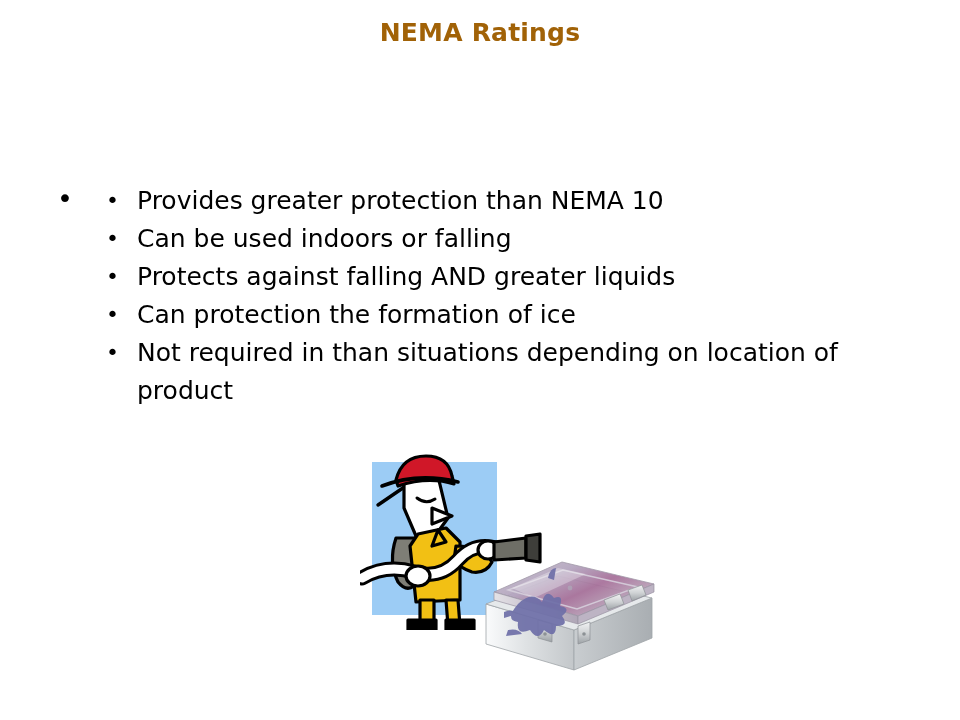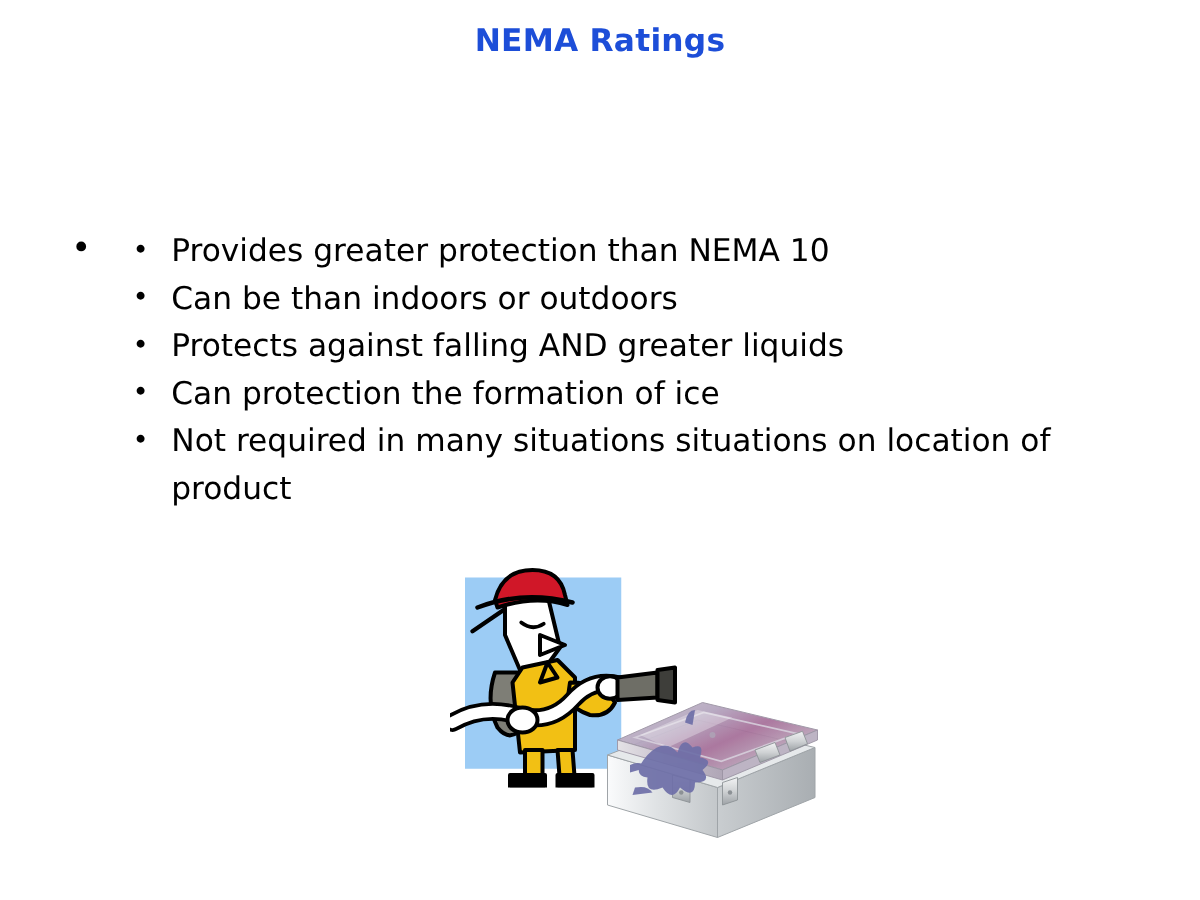--- a/index.html
+++ b/index.html
@@ -28,21 +28,21 @@
   
   .slide-title {
     position: absolute;
     left: 0;
     top: 17px;
     width: 960px;
     text-align: center;
     font-size: 25px;
     font-weight: bold;
     letter-spacing: 0.2px;
-    color: #1d4ed8;
+    color: #a16207;
     line-height: 32px;
     white-space: nowrap;
   }
 
   
   .body-block {
     position: absolute;
     left: 52px;
     top: 180px;
     width: 880px;
@@ -132,36 +132,36 @@
 
     <div class="sub-list">
 
       <div class="bullet-l2">
         <span class="marker">•</span>
         <span class="txt">Provides greater protection than NEMA 10</span>
       </div>
 
       <div class="bullet-l2">
         <span class="marker">•</span>
-        <span class="txt">Can be than indoors or outdoors</span>
+        <span class="txt">Can be used indoors or falling</span>
       </div>
 
       <div class="bullet-l2">
         <span class="marker">•</span>
         <span class="txt">Protects against falling AND greater liquids</span>
       </div>
 
       <div class="bullet-l2">
         <span class="marker">•</span>
         <span class="txt">Can protection the formation of ice</span>
       </div>
 
       <div class="bullet-l2">
         <span class="marker">•</span>
-        <span class="txt">Not required in many situations situations on location of product</span>
+        <span class="txt">Not required in than situations depending on location of product</span>
       </div>
 
     </div>
   </div>
 
   <div class="clipart">
 
     <div class="blue-square"></div>
 
     <svg class="fireman-svg" width="185" height="180" viewBox="0 0 185 180">

